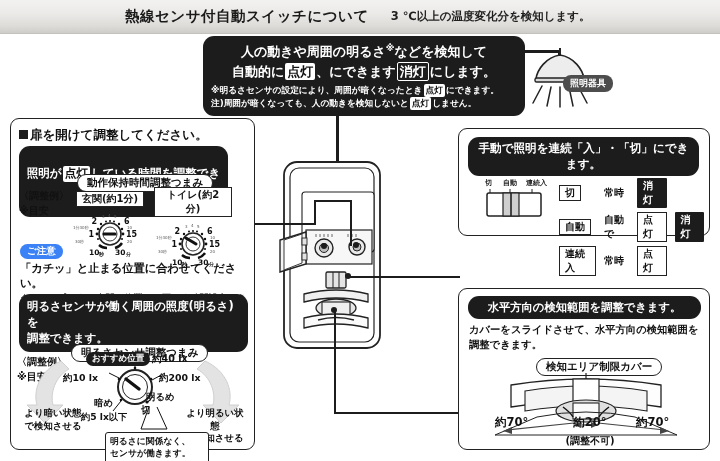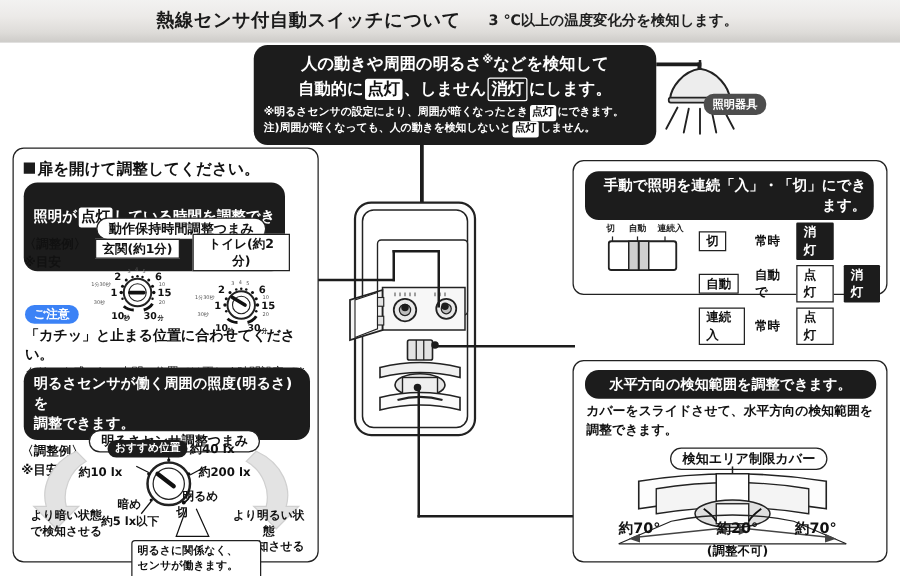--- a/index.html
+++ b/index.html
@@ -135,21 +135,21 @@
   #lux-note {
     position:absolute; left:94px; top:313px; width:104px;
     border:1.2px solid #222; border-radius:3px; background:#fff;
     font-size:8.8px; font-weight:bold; line-height:1.35; padding:3px 4px;
   }
 
   
   #panel-rt { left:458px; top:128px; width:252px; height:108px; }
   #bb-manual {
     position:absolute; left:9px; top:8px; width:231px; font-size:11.6px;
-    text-align:right; padding:4px 6px;
+    text-align:center; padding:4px 6px;
   }
   #sw-mini { position:absolute; left:27px; top:50px; width:62px; height:40px; }
   .sw-tick { position:absolute; font-size:7px; font-weight:bold; color:#222; }
   .modetbl { position:absolute; left:95px; top:46px; font-size:10px; font-weight:bold; }
   .modetbl tr td { padding:1px 3px; vertical-align:middle; }
   .tg-box { display:inline-block; border:1.2px solid #222; padding:0 5px; background:#fff; font-size:10px;}
   .tg-inv { display:inline-block; background:#1c1c1c; color:#fff; padding:1px 6px; font-size:10px; border-radius:1px;}
 
   
   #panel-rb { left:458px; top:288px; width:252px; height:162px; }
@@ -178,21 +178,21 @@
   <div class="header">
     <span class="h-title">熱線センサ付自動スイッチについて</span>
     <span class="h-sub">3 ℃以上の温度変化分を検知します。</span>
   </div>
 
   <div id="top-callout" class="blackbox">
     <div class="l1">
       <span>人の動きや周囲の明るさ</span><span style="font-size:9px;vertical-align:super">※</span><span>などを検知して</span>
     </div>
     <div class="l2">
-      <span>自動的に</span><span class="tag-on">点灯</span><span>、しません</span><span class="tag-off">消灯</span><span>にします。</span>
+      <span>自動的に</span><span class="tag-on">点灯</span><span>、にできます</span><span class="tag-off">消灯</span><span>にします。</span>
     </div>
     <div class="note">
       <div><span>※明るさセンサの設定により、周囲が暗くなったとき</span><span class="tag-on">点灯</span><span>にできます。</span></div>
       <div><span>注)周囲が暗くなっても、人の動きを検知しないと</span><span class="tag-on">点灯</span><span>しません。</span></div>
     </div>
   </div>
 
   <div class="callout-stem" style="left:336px; top:110px; width:3px; height:58px;"></div>
 
   <div class="callout-stem" style="left:525px; top:50px; width:36px; height:3px;"></div>

